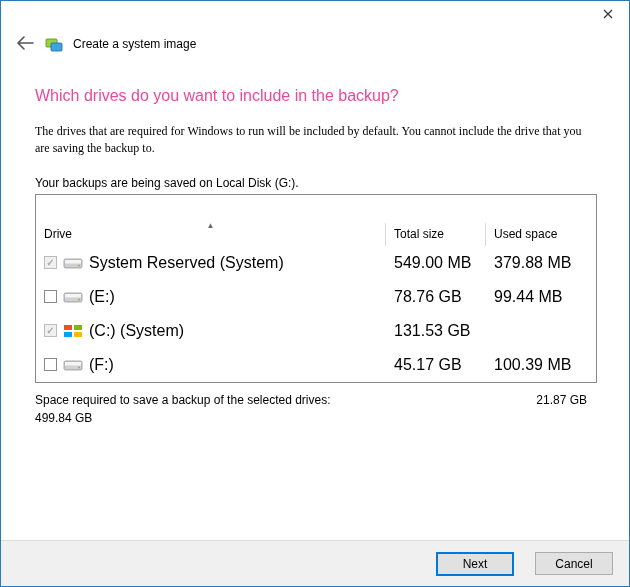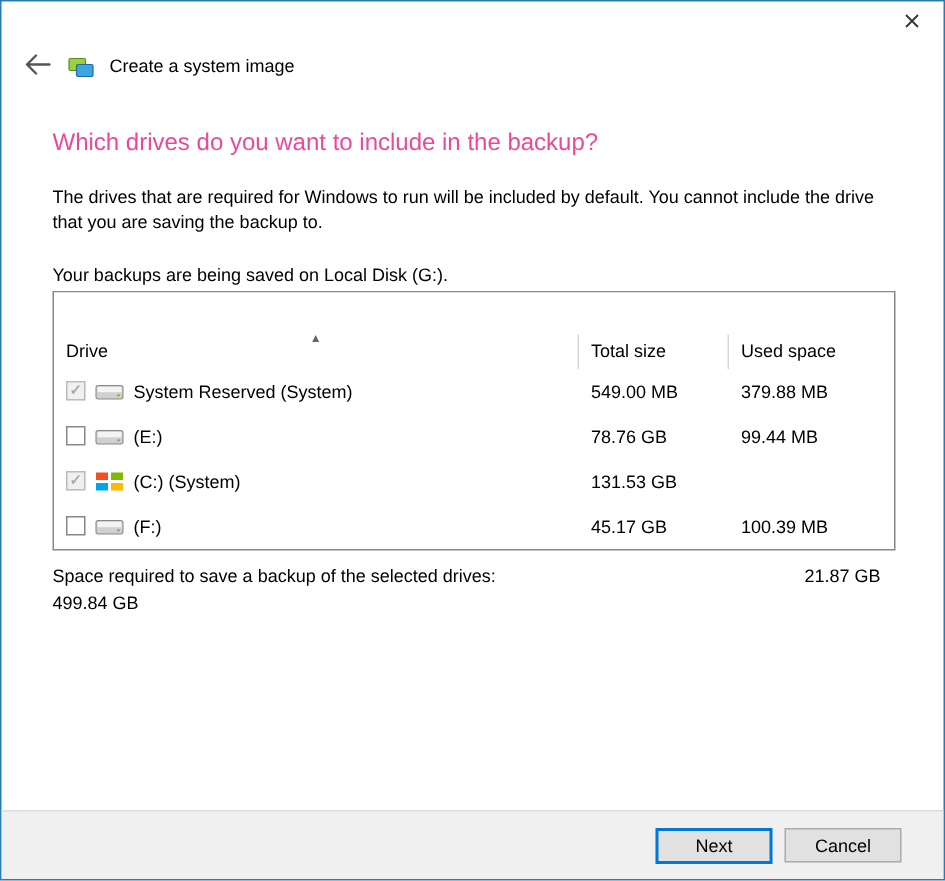--- a/index.html
+++ b/index.html
@@ -59,20 +59,21 @@
   .heading {
     color: #ec4899;
     font-size: 16px;
     font-weight: 400;
     margin: 0 0 18px 0;
   }
   .desc {
     font-size: 12px;
     line-height: 1.45;
     margin: 0 0 18px 0;
+    font-family: Liberation Serif, serif;
   }
   .saving-on {
     font-size: 12px;
     margin: 0 0 4px 0;
   }
   .drive-table {
     border: 1px solid #888;
     width: 100%;
   }
   .dt-header {
@@ -93,21 +94,21 @@
     left: 50%;
     transform: translateX(-50%);
     font-size: 8px;
     color: #666;
   }
   .col-drive { flex: 0 0 350px; }
   .col-total { flex: 0 0 100px; }
   .col-used  { flex: 1; }
   .dt-row {
     display: flex;
-    font-size: 12px;
+    font-size: 16px;
     padding: 6px 0 6px 0;
   }
   .dt-row .col { padding: 2px 6px 2px 8px; }
   .drive-cell {
     display: flex;
     align-items: center;
     gap: 6px;
   }
   .cb {
     width: 13px;
@@ -142,22 +143,22 @@
     position: absolute;
     bottom: 0;
     left: 0;
     right: 0;
     height: 46px;
     background: #f0f0f0;
     border-top: 1px solid #dcdcdc;
     display: flex;
     justify-content: flex-end;
     align-items: center;
-    padding-right: 28px;
-    gap: 8px;
+    padding-right: 16px;
+    gap: 21px;
   }
   .btn {
     min-width: 78px;
     height: 23px;
     font-size: 12px;
     font-family: inherit;
     background: #e1e1e1;
     border: 1px solid #acacac;
     cursor: pointer;
     padding: 0 10px;

